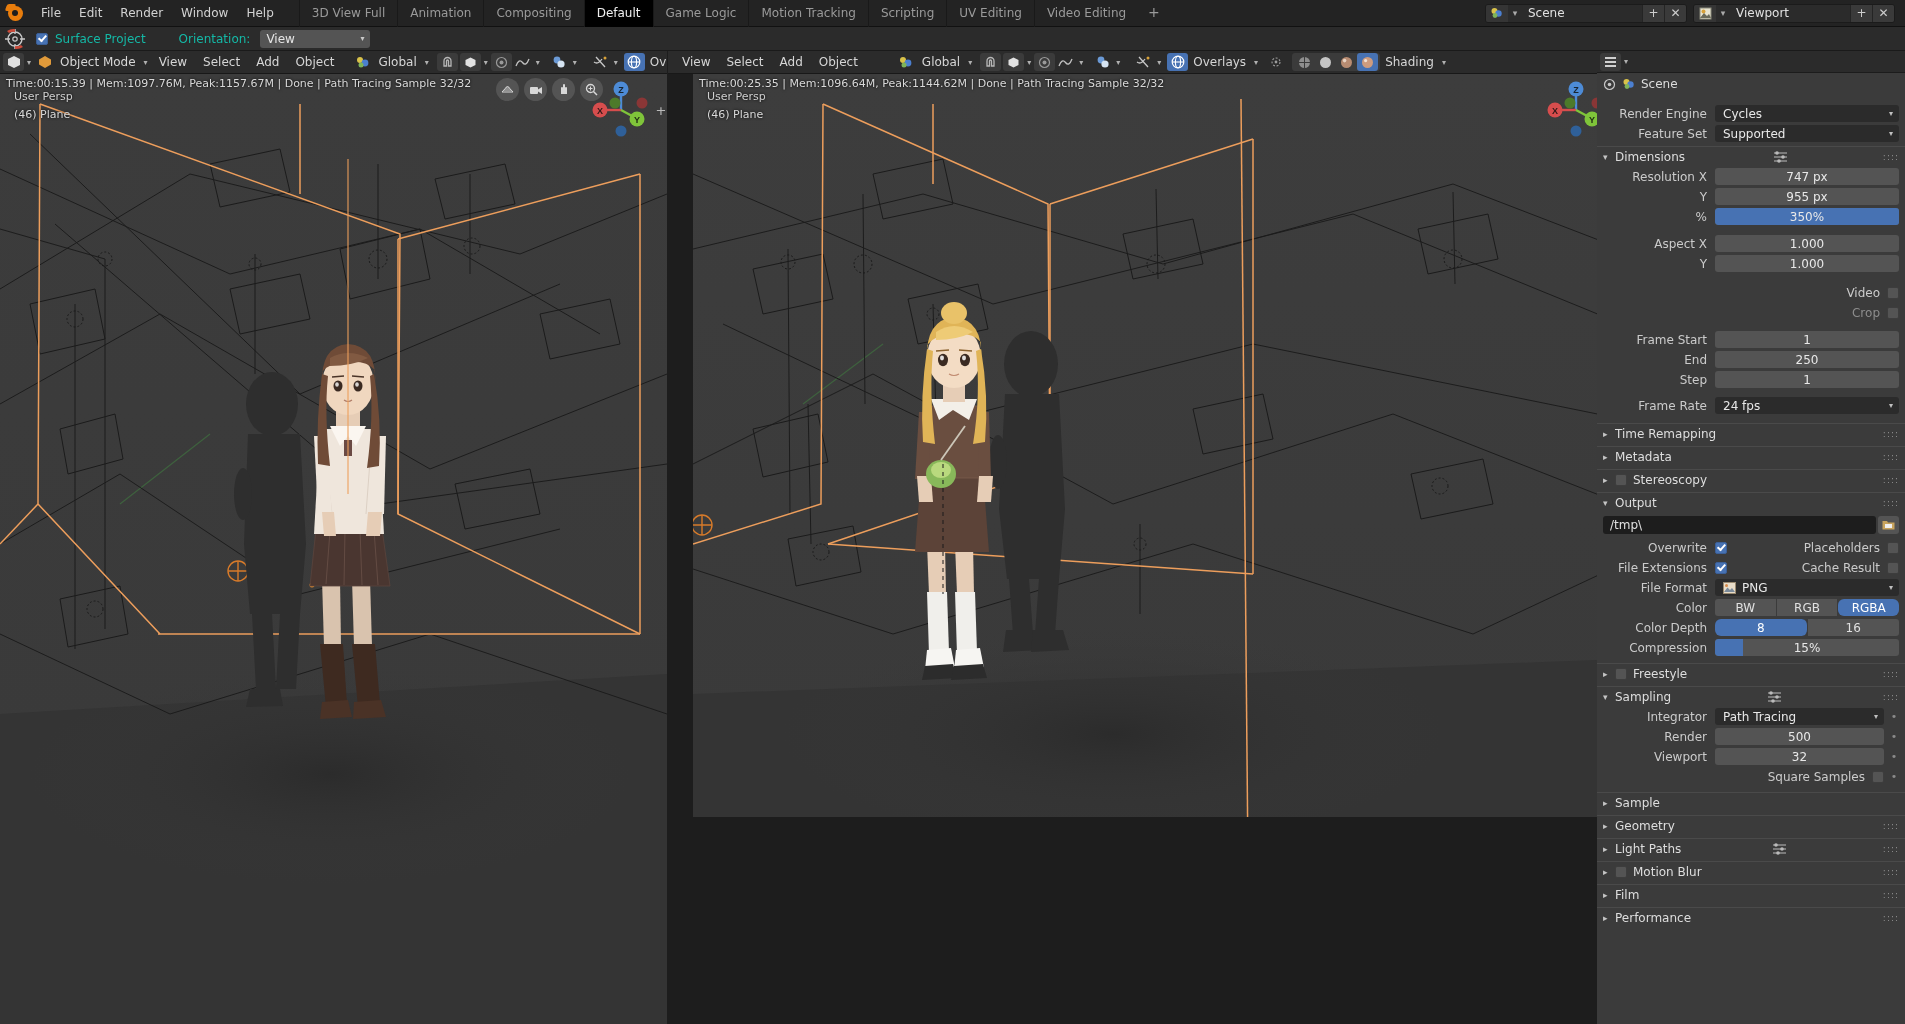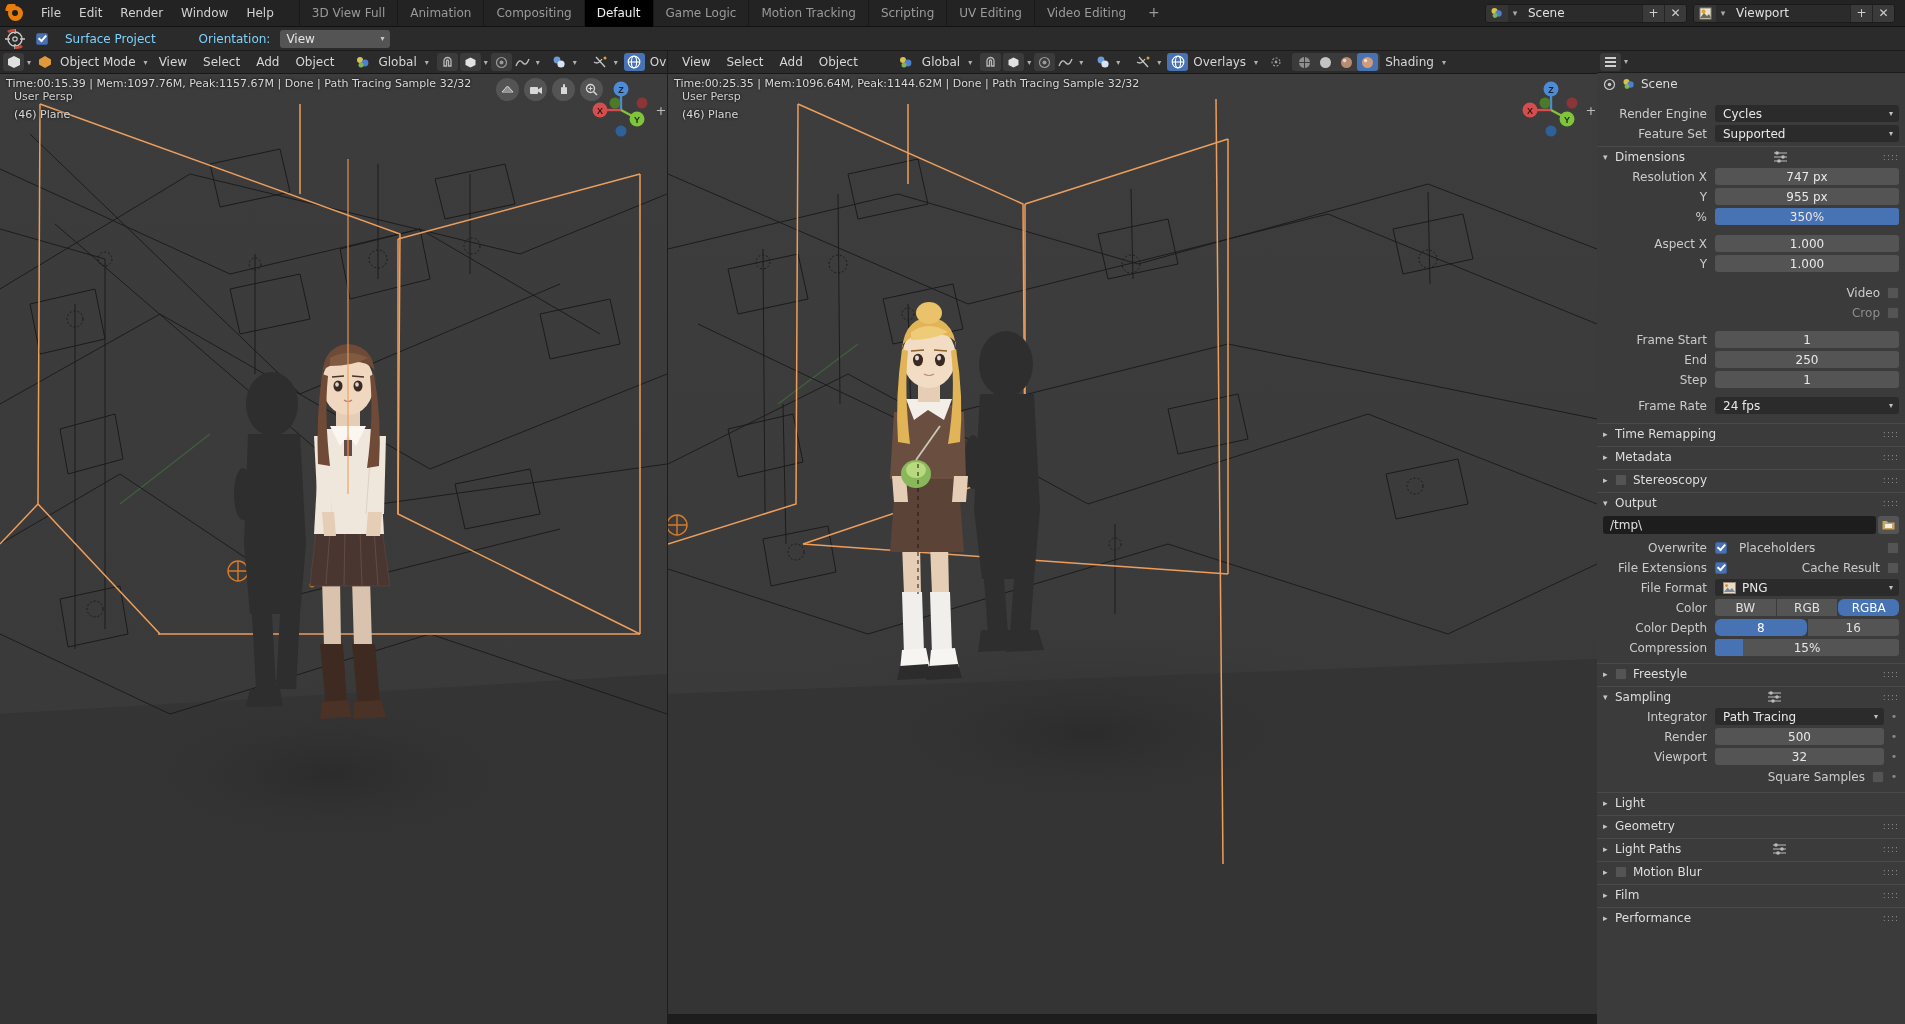--- a/index.html
+++ b/index.html
@@ -71,21 +71,21 @@
     width:12px;height:12px;border-radius:2px;background:#4772b3;
     display:flex;align-items:center;justify-content:center;border:1px solid #3b5f96;
     flex:none;
   }
   .checkbox.off{ background:#545454;border-color:#3d3d3d; }
   .checkbox:after{
     content:'';display:block;width:3px;height:6px;border:solid #fff;
     border-width:0 2px 2px 0;transform:rotate(42deg) translate(-1px,-1px);
   }
   .checkbox.off:after{ display:none; }
-  .tool-lbl{ margin-left:17px;font-size:12px;color:#7dd3fc; }
+  .tool-lbl{ margin-left:7px;font-size:12px;color:#14b8a6; }
   .tool-gap{ width:26px; }
   .dropdown{
     height:18px;background:#545454;border-radius:3px;display:flex;align-items:center;
     padding:0 6px;font-size:12px;color:#e5e5e5;min-width:88px;justify-content:space-between;
   }
   .dropdown .arrow{ font-size:8px;color:#c8c8c8;margin-left:8px; }
   
   .vp-header{
     position:absolute;height:23px;background:#2b2b2b;display:flex;align-items:center;
     border-bottom:1px solid #181818; overflow:hidden;
@@ -621,21 +621,21 @@
       <circle cx="47" cy="40" r="7.5" fill="#7fc43a"></circle>
         <text x="47" y="44" font-size="9" text-anchor="middle" fill="#1d2a12" font-family="sans-serif" font-weight="bold">Y</text>
       <circle cx="25" cy="24" r="5.5" fill="#4d7a2a"></circle>
       <circle cx="52" cy="24" r="5.5" fill="#8a3636"></circle>
       <circle cx="31" cy="52" r="5.5" fill="#2f6099"></circle>
     </svg>
   </div>
   <div class="plus-btn" style="left:654px;top:28px;">+</div>
 </div>
 
-<div class="viewport" style="left:668px;top:74px;width:929px;height:940px;">
+<div class="viewport" style="left:693px;top:74px;width:929px;height:743px;">
   <svg width="929" height="950" viewBox="0 0 929 950" style="position:absolute;left:0;top:0;">
     <defs>
       <linearGradient id="frG" x1="0" y1="0" x2="0" y2="1">
         <stop offset="0%" stop-color="#3d3d3d"></stop>
           <stop offset="70%" stop-color="#3a3a3a"></stop>
           <stop offset="100%" stop-color="#2f2f2f"></stop>
       </linearGradient>
       <radialGradient id="shadR" cx="50%" cy="50%" r="50%">
         <stop offset="0%" stop-color="#2a2a2a" stop-opacity="0.85"></stop>
           <stop offset="100%" stop-color="#3a3a3a" stop-opacity="0"></stop>
@@ -933,21 +933,21 @@
           <rect x="3" y="5" width="7" height="4" fill="#f0f0f0"></rect>
         </svg>
     </div>
   </div>
 
   <div class="prow">
     <div class="plabel">Overwrite</div>
     <div style="width:24px">
         <span class="checkbox"></span>
       </div>
-    <div style="flex:1;padding-right:7px;font-size:12px;color:#cbcbcb">Placeholders</div>
+    <div style="flex:1;text-align:right;padding-right:7px;font-size:12px;color:#cbcbcb">Placeholders</div>
     <span class="checkbox off"></span>
   </div>
   <div class="prow">
     <div class="plabel">File Extensions</div>
     <div style="width:24px">
         <span class="checkbox"></span>
       </div>
     <div style="flex:1;text-align:right;padding-right:7px;font-size:12px;color:#cbcbcb">Cache Result</div>
     <span class="checkbox off"></span>
   </div>
@@ -1031,21 +1031,21 @@
     <span class="dot-anim">•</span>
   </div>
   <div class="prow" style="justify-content:flex-end">
     <span class="chk-lbl">Square Samples</span>
     <span class="checkbox off"></span>
     <span class="dot-anim">•</span>
   </div>
 
   <div class="panel-head" style="margin-top:6px">
     <span class="tri">▸</span>
-    <span>Light</span>
+    <span>Sample</span>
   </div>
   <div class="panel-head">
     <span class="tri">▸</span>
     <span>Geometry</span>
     <span class="dots">::::</span>
   </div>
   <div class="panel-head">
     <span class="tri">▸</span>
     <span>Light Paths</span>
     <span class="anim-icon">

